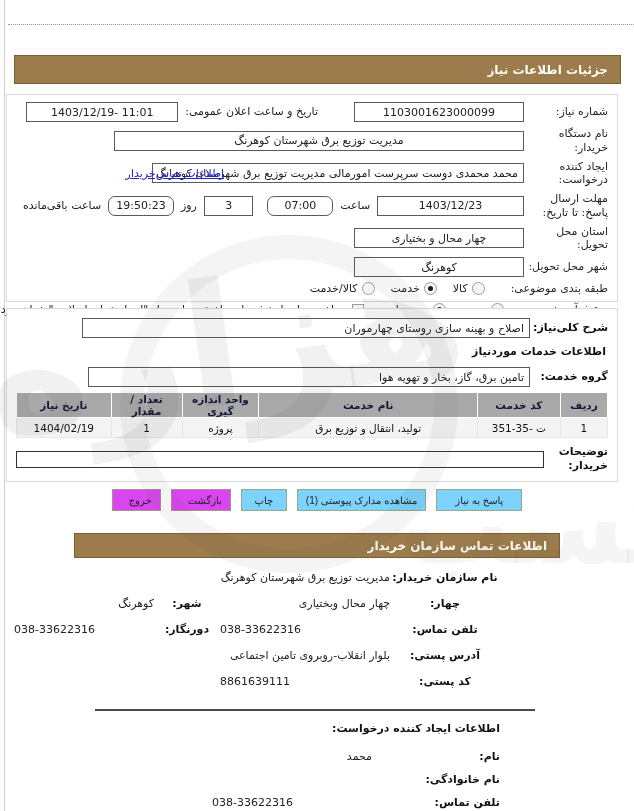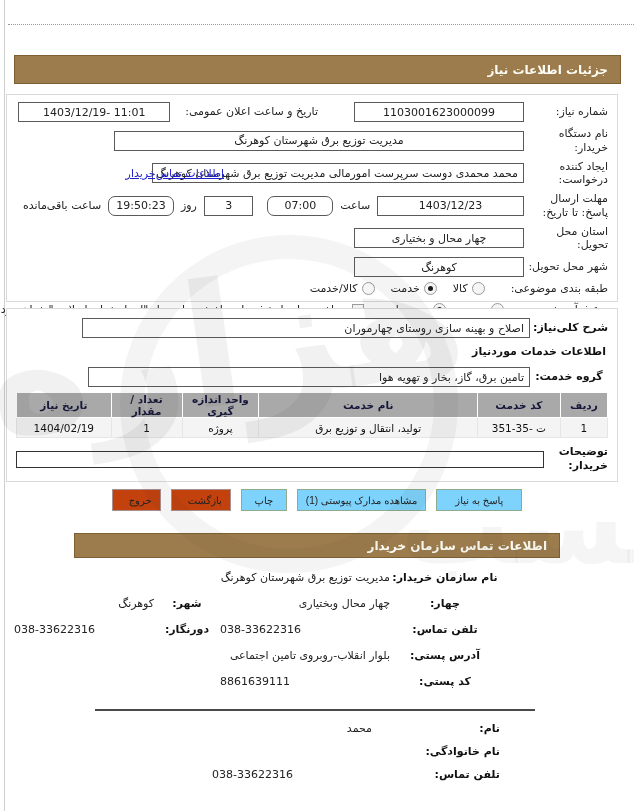--- a/index.html
+++ b/index.html
@@ -57,21 +57,21 @@
 
   .notesrow{display:flex;align-items:center;margin-top:7px;}
   .noteslabel{width:64px;flex-shrink:0;font-weight:bold;color:#111;line-height:1.3;}
   .notesbox{flex:1;border:1px solid #333;height:15px;background:#fff;}
 
   .btnrow{position:absolute;top:489px;left:0;right:0;display:flex;direction:rtl;
           justify-content:center;gap:10px;z-index:1;}
   .btn{height:22px;border:1px solid #7a7a7a;font-size:10px;display:flex;align-items:center;
        justify-content:center;padding:0 8px;box-sizing:border-box;cursor:pointer;color:#222;white-space:nowrap;}
   .btn.green{background:#7dd3fc;border-color:#8faa8f;}
-  .btn.red{background:#c2410c;border-color:#aa8f8f;padding-left:16px;}
+  .btn.red{background:#d946ef;border-color:#aa8f8f;padding-left:16px;}
   .bw85{min-width:86px;text-align:right;} .bw127{min-width:128px;} .bw46{min-width:46px;} .bw55{min-width:56px;} .bw45{min-width:46px;}
 
   .contact{position:absolute;top:571px;right:134px;width:420px;z-index:1;}
   .crow{display:grid;grid-template-columns:110px 170px 66px 140px;direction:rtl;
         margin-bottom:12px;line-height:14px;align-items:start;}
   .crow .lbl{font-weight:bold;color:#111;text-align:center;}
   .crow .val{color:#222;}
   .span3{grid-column:2 / span 3;}
 
   .sep{position:absolute;top:709px;right:99px;width:440px;border-top:2px solid #4a4a4a;z-index:1;}
@@ -96,21 +96,21 @@
 
   <div class="bar bar1">
     <span>جزئیات اطلاعات نیاز</span>
   </div>
 
   <div class="panel panel1">
 
     <div class="frow">
       <span class="flabel">شماره نیاز:</span>
       <div class="fbox w170 ltr">1103001623000099</div>
-      <span class="flabel auto gap36" style="margin-left:15px;">تاریخ و ساعت اعلان عمومی:</span>
+      <span class="flabel auto gap36" style="margin-left:7px;">تاریخ و ساعت اعلان عمومی:</span>
       <div class="fbox w152 ltr">1403/12/19- 11:01</div>
     </div>
 
     <div class="frow">
       <span class="flabel">نام دستگاه خریدار:</span>
       <div class="fbox w410">مدیریت توزیع برق شهرستان کوهرنگ</div>
     </div>
 
     <div class="frow">
       <span class="flabel">ایجاد کننده درخواست:</span>
@@ -163,21 +163,21 @@
   <div class="panel panel2">
 
     <div class="frow">
       <span class="flabel boldlbl" style="width:78px;">شرح کلی‌نیاز:</span>
       <div class="fbox start" style="width:448px;">اصلاح و بهینه سازی روستای چهارموران</div>
     </div>
 
     <div class="p2heading">اطلاعات خدمات موردنیاز</div>
 
     <div class="frow">
-      <span class="flabel boldlbl" style="width:78px;text-align:center;">گروه خدمت:</span>
+      <span class="flabel boldlbl" style="width:78px;">گروه خدمت:</span>
       <div class="fbox start" style="width:442px;">تامین برق، گاز، بخار و تهویه هوا</div>
     </div>
 
     <table class="svc">
       <thead>
         <tr>
           <th class="col-row">ردیف</th>
           <th class="col-code">کد خدمت</th>
           <th class="col-name">نام خدمت</th>
           <th class="col-unit">واحد اندازه گیری</th>
@@ -238,20 +238,21 @@
     </div>
     <div class="crow">
       <span class="lbl">کد پستی:</span>
       <span class="val ltr">8861639111</span>
     </div>
   </div>
 
   <div class="sep"></div>
 
   <div class="creator">
+    <div class="heading">اطلاعات ایجاد کننده درخواست:</div>
     <div class="krow">
       <span class="lbl">نام:</span>
       <span></span>
       <span class="val">محمد</span>
     </div>
     <div class="krow">
       <span class="lbl">نام خانوادگی:</span>
       <span></span>
     </div>
     <div class="krow">

